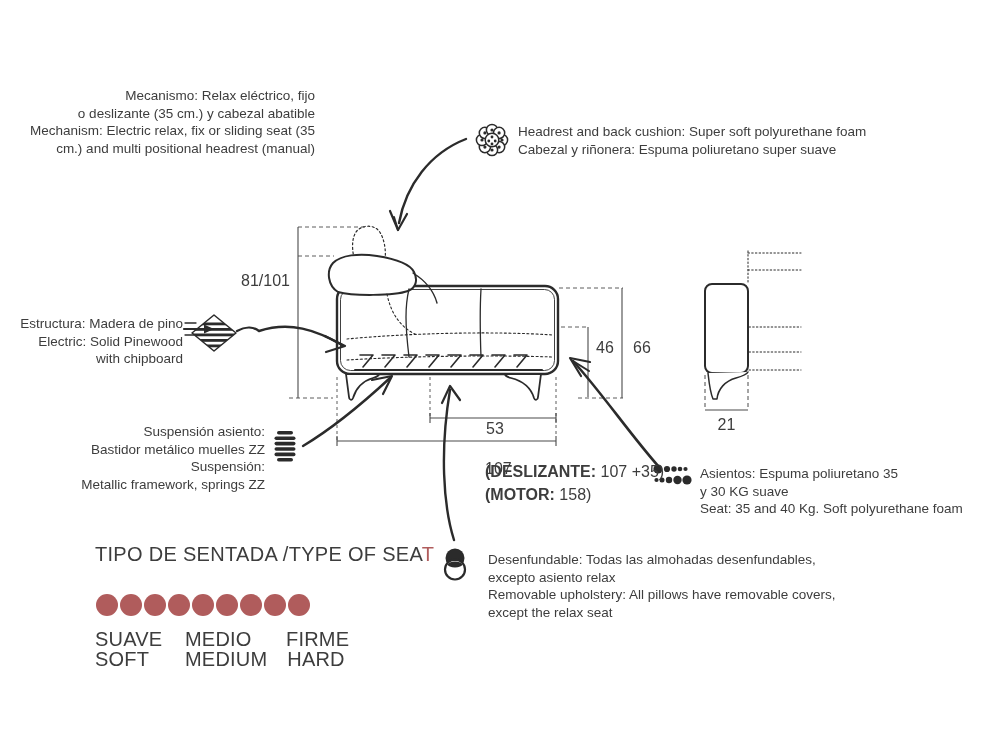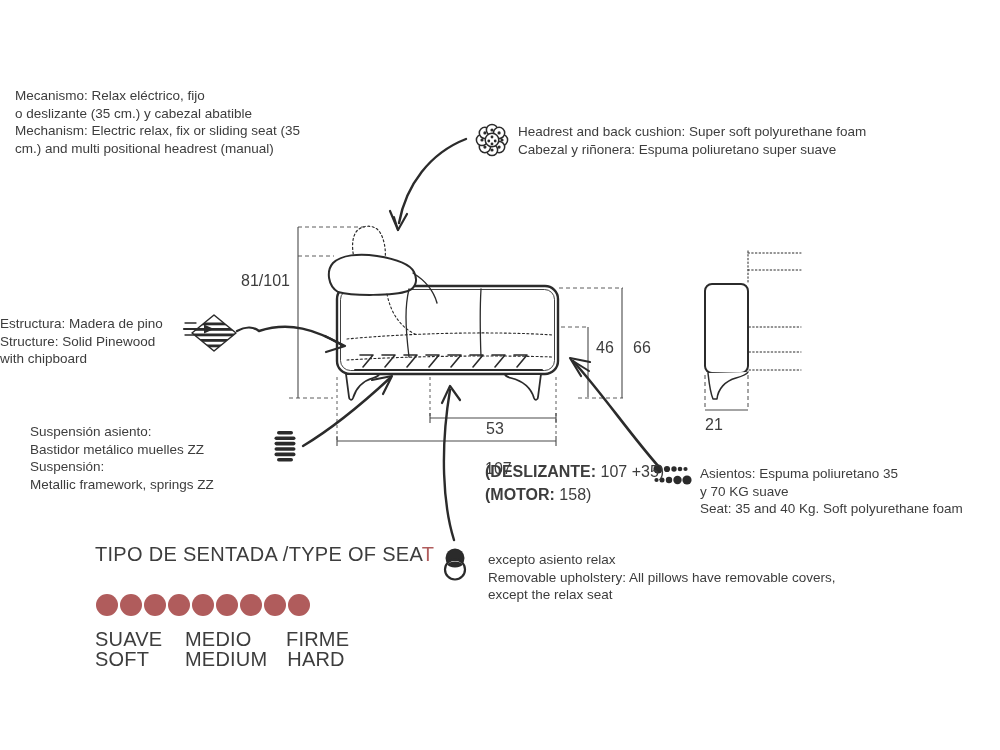--- a/index.html
+++ b/index.html
@@ -6,21 +6,21 @@
   .canvas{
     position:relative;width:1000px;height:750px;background:#fff;overflow:hidden;
     font-family:"Liberation Sans", sans-serif;color:var(--text,#3d3d3d);
   }
   .canvas svg{position:absolute;left:0;top:0;}
   .s{stroke:var(--ink,#2b2b2b);fill:none;stroke-linecap:round;stroke-linejoin:round;}
   .sd{stroke:var(--dim,#4a4a4a);fill:none;stroke-linecap:butt;}
   .f{fill:var(--ink,#2b2b2b);stroke:none;}
   .w{fill:#fff;}
   .note{position:absolute;font-size:13.5px;line-height:17.5px;white-space:nowrap;}
-  .note.r{}
+  .note.r{text-align:right;}
   .dim{position:absolute;font-size:16px;line-height:17px;white-space:nowrap;}
   .dim strong{font-weight:700;}
   .seat-title{position:absolute;left:95px;top:543px;font-size:20px;letter-spacing:.3px;white-space:nowrap;}
   .accent{color:var(--accent,#b05c5c);}
   .dots{position:absolute;left:96px;top:594px;display:flex;gap:2px;}
   .dot{width:22px;height:22px;border-radius:50%;background:var(--accent,#b05c5c);}
   .scale-col{position:absolute;top:629px;font-size:20px;line-height:20px;letter-spacing:.2px;white-space:nowrap;}
 </style>
 </head>
 <body>
@@ -179,52 +179,53 @@
     <div>cm.) and multi positional headrest (manual)</div>
   </div>
 
   <div class="note" style="left:518px;top:123px">
     <div>Headrest and back cushion: Super soft polyurethane foam</div>
     <div>Cabezal y riñonera: Espuma poliuretano super suave</div>
   </div>
 
   <div class="note r" style="left:0px;top:315px;width:183px">
     <div>Estructura: Madera de pino</div>
-    <div>Structure: Solid Pinewood</div>
+    <div>Electric: Solid Pinewood</div>
     <div>with chipboard</div>
   </div>
 
   <div class="note r" style="left:30px;top:423px;width:235px">
     <div>Suspensión asiento:</div>
     <div>Bastidor metálico muelles ZZ</div>
     <div>Suspensión:</div>
     <div>Metallic framework, springs ZZ</div>
   </div>
 
 
   <div class="note" style="left:700px;top:465px">
     <div>Asientos: Espuma poliuretano 35</div>
-    <div>y 70 KG suave</div>
+    <div>y 30 KG suave</div>
     <div>Seat: 35 and 40 Kg. Soft polyurethane foam</div>
   </div>
 
   <div class="note" style="left:488px;top:551px">
+    <div>Desenfundable: Todas las almohadas desenfundables,</div>
     <div>excepto asiento relax</div>
     <div>Removable upholstery: All pillows have removable covers,</div>
     <div>except the relax seat</div>
   </div>
 
   <div class="dim" style="left:215px;top:272px;width:75px;text-align:right">81/101</div>
   <div class="dim" style="left:593px;top:339px;width:24px;text-align:center">46</div>
   <div class="dim" style="left:630px;top:339px;width:24px;text-align:center">66</div>
   <div class="dim" style="left:470px;top:420px;width:50px;text-align:center">53</div>
   <div class="dim" style="left:485px;top:460px">107</div>
   <div class="dim" style="left:485px;top:463px"><strong>(DESLIZANTE: </strong><span>107 +35)</span></div>
   <div class="dim" style="left:485px;top:486px"><strong>(MOTOR: </strong><span>158)</span></div>
-  <div class="dim" style="left:705px;top:416px;width:43px;text-align:left">21</div>
+  <div class="dim" style="left:705px;top:416px;width:43px;text-align:center">21</div>
 
   <div class="seat-title">
     <span>TIPO DE SENTADA /TYPE OF SEA</span><span class="accent">T</span>
   </div>
   <div class="dots">
       <span class="dot" style="background: rgb(176, 92, 92);"></span>
       <span class="dot" style="background: rgb(176, 92, 92);"></span>
       <span class="dot" style="background: rgb(176, 92, 92);"></span>
       <span class="dot" style="background: rgb(176, 92, 92);"></span>
       <span class="dot" style="background: rgb(176, 92, 92);"></span>

